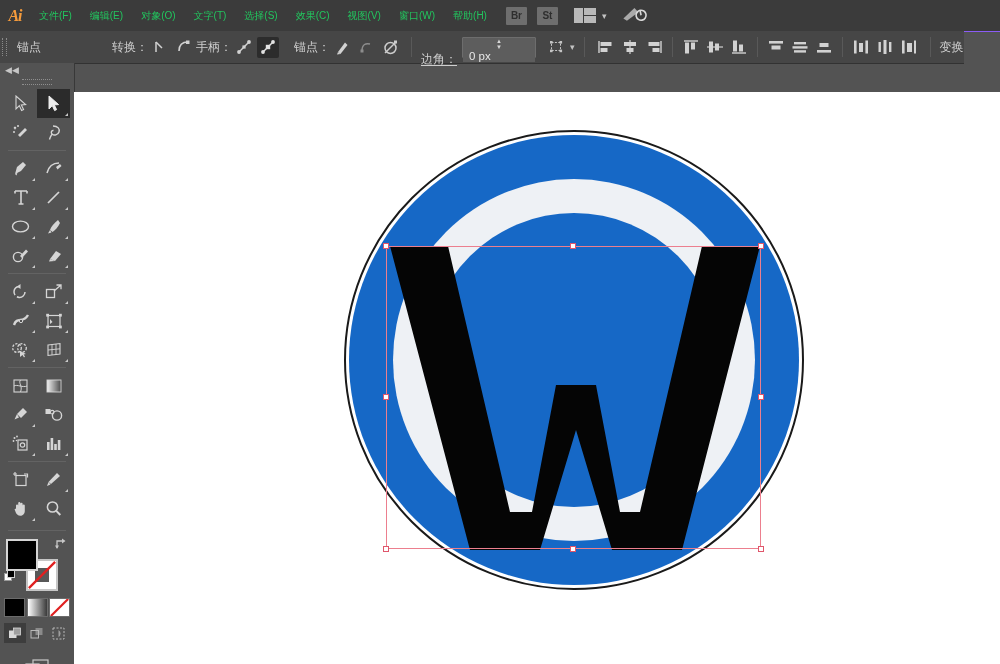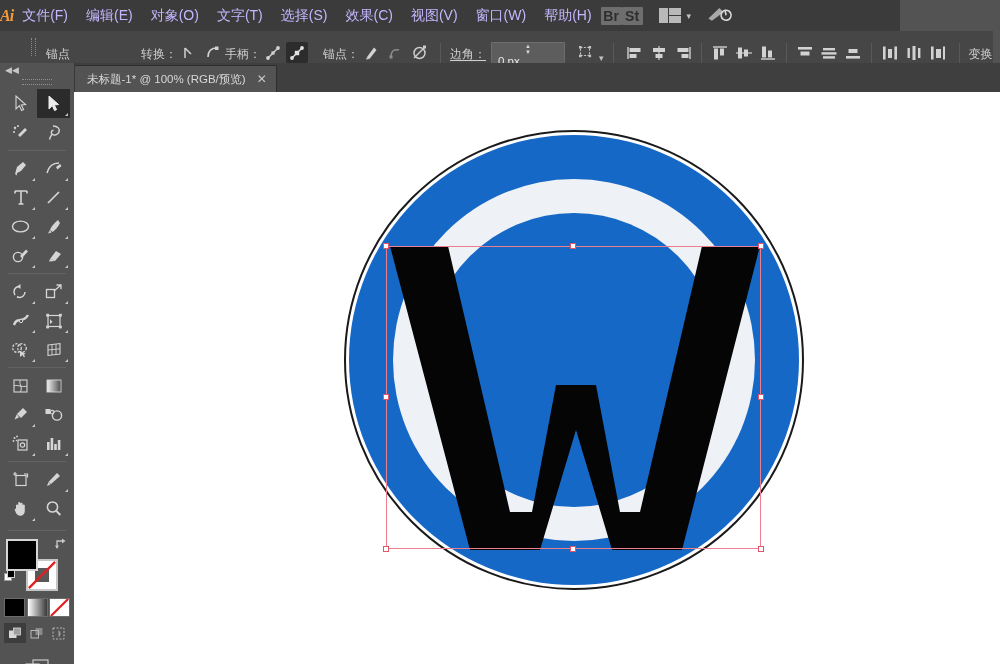--- a/index.html
+++ b/index.html
@@ -7,52 +7,51 @@
     width:1000px;height:664px;overflow:hidden;
     background:#535353;
     font-family:"Liberation Sans","DejaVu Sans",sans-serif;
     -webkit-font-smoothing:antialiased;
     user-select:none;
   }
   .app{position:relative;width:1000px;height:664px;}
 
   
   .menubar{
-    position:absolute;left:0;top:0;width:900px;height:31px;
+    position:absolute;left:0;top:0;width:1000px;height:31px;
     background:#3b3b3b;display:flex;align-items:center;
     border-bottom:1px solid #8b5cf6;
   }
   .ai-logo{
     width:30px;height:31px;display:flex;align-items:center;justify-content:center;
     color:#f59b3c;font-size:16px;font-weight:bold;font-style:italic;
     font-family:"Liberation Serif",serif;letter-spacing:-1px;
   }
   .menu-item{
-    color:#c4b5fd;font-size:14px;padding:0 9px;height:31px;
+    color:#22c55e;font-size:10px;padding:0 9px;height:31px;
     display:flex;align-items:center;white-space:nowrap;cursor:default;
   }
   .mini-btn{
     width:21px;height:18px;background:#6e6e6e;color:#2e2e2e;
-    font-size:14px;display:flex;align-items:center;justify-content:center;
-    border-radius:1px;font-weight:bold;
+    font-size:10px;display:flex;align-items:center;justify-content:center;
+    margin-left:10px;border-radius:1px;font-weight:bold;
   }
   .arrange-ico{margin-left:16px;width:22px;height:15px;display:flex;}
   .arrange-ico .l{width:9px;height:15px;background:#b9b9b9;}
   .arrange-ico .r{width:12px;margin-left:1px;display:flex;flex-direction:column;justify-content:space-between;}
   .arrange-ico .r div{height:7px;background:#b9b9b9;}
   .chev{margin-left:6px;color:#c3c3c3;font-size:9px;}
   .ps-ico{margin-left:16px;color:#b0b0b0;font-size:15px;transform:rotate(-12deg);}
   .mb-right{display:flex;align-items:center;padding-right:250px;}
 
   
   .ctrlbar{
     position:absolute;left:0;top:31px;width:964px;height:32px;
-    background:#464646;display:flex;align-items:flex-end;
+    background:#464646;display:flex;align-items:center;
     border-bottom:1px solid #323232;
-    padding-left:29px;
   }
   .grip{width:9px;height:32px;display:flex;align-items:center;justify-content:center;}
   .grip i{width:3px;height:18px;border-left:1px dotted #8a8a8a;border-right:1px dotted #8a8a8a;display:block;}
   .cb-label{color:#cfcfcf;font-size:12px;white-space:nowrap;}
   .cb-sep{width:1px;height:20px;background:#595959;margin:0 9px;}
   .ico-btn{
     width:22px;height:21px;display:flex;align-items:center;justify-content:center;
     margin:0 1px;border-radius:2px;color:#c9c9c9;
   }
   .ico-btn.on{background:#2c2c2c;}
@@ -365,26 +364,20 @@
           <rect x="7" y="4" width="5" height="9" fill="#d2d2d2"></rect>
           <rect x="14" y="1.5" width="2" height="13" fill="#d2d2d2"></rect>
         </svg>
     </div>
 
     <div class="cb-sep"></div>
 
     <div class="cb-label">变换</div>
   </div>
 
-  <div class="tabbar">
-    <div class="doctab">
-      <span>未标题-1* @ 100% (RGB/预览)</span>
-      <span class="tab-x">✕</span>
-    </div>
-  </div>
 
   <div class="toolpanel">
     <div class="tp-collapse">◀◀</div>
     <div class="tp-grip">
         <i></i>
       </div>
 
     <div class="tgrid">
 
       <div class="tcell">

